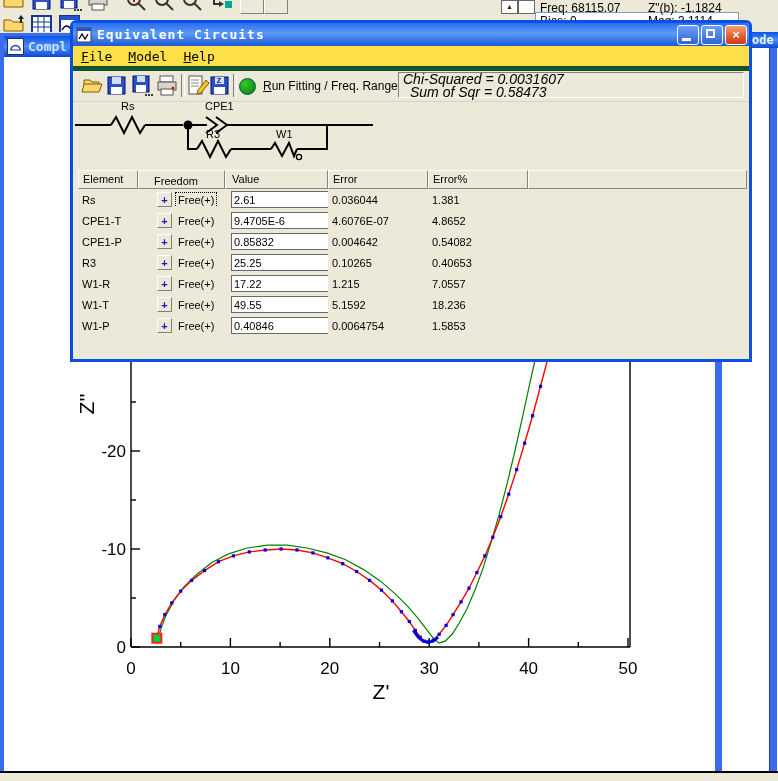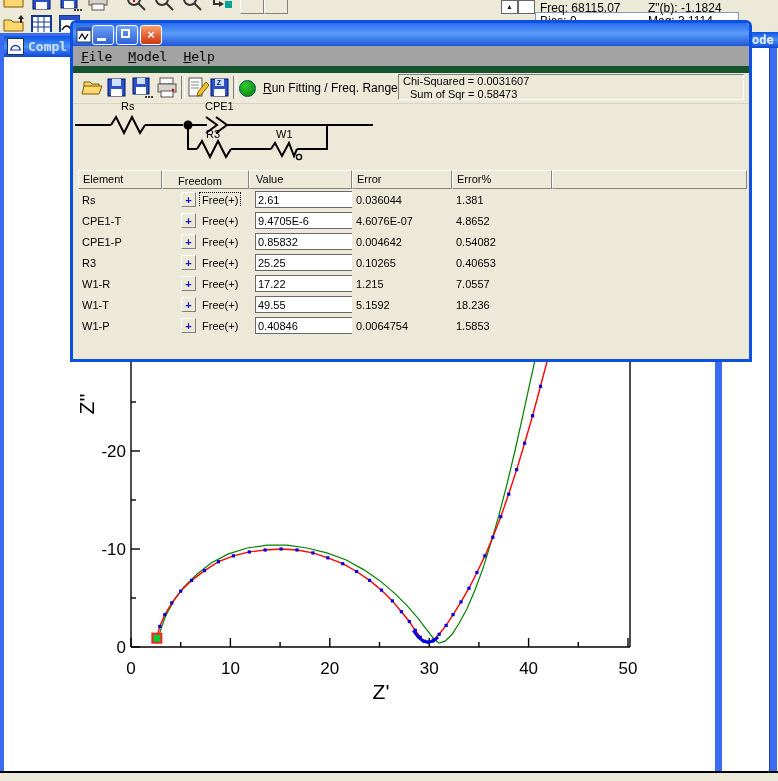--- a/index.html
+++ b/index.html
@@ -45,43 +45,43 @@
   .titlebar .ttxt{color:#fff;font-family:"DejaVu Sans Mono",monospace;font-weight:bold;font-size:13px;
                   letter-spacing:1px;margin-left:5px;flex:1;white-space:nowrap;}
   .tb-btn{width:20px;height:18px;border:1px solid #fff;border-radius:3px;margin-right:2px;
           background:linear-gradient(#6f9ff5,#2e63d8);position:relative;flex:0 0 auto;}
   .tb-btn.close{background:linear-gradient(#f5a06f,#e25b2d 60%,#c83c10);color:#fff;font-weight:bold;
                 font-size:13px;text-align:center;line-height:17px;}
   .glyph-min{position:absolute;left:4px;bottom:3px;width:9px;height:3px;background:#fff;}
   .glyph-max{position:absolute;left:4px;top:3px;width:9px;height:9px;border:2px solid #fff;box-sizing:border-box;}
   .dlg-icon{width:16px;height:16px;margin-left:3px;flex:0 0 auto;}
 
-  .menubar{height:20px;display:flex;align-items:center;background:#a3a3a3;border-bottom:7px solid #14532d;text-align:right;}
+  .menubar{height:20px;display:flex;align-items:center;background:#fde047;border-bottom:5px solid #14532d;text-align:right;}
   .menu-item{font-family:"DejaVu Sans Mono",monospace;font-size:13px;padding:2px 8px;cursor:default;}
 
   .dlg-toolbar{position:relative;height:30px;border-bottom:1px solid #d8d4c4;}
   .dtb-ic{position:absolute;width:24px;height:24px;}
   .dtb-sep{position:absolute;top:3px;width:2px;height:23px;border-left:1px solid #808080;border-right:1px solid #fff;}
   .run-dot{position:absolute;left:166px;top:7px;width:15px;height:15px;border-radius:50%;
            background:radial-gradient(circle at 35% 30%,#2ecb2e,#077a07);border:1px solid #055;}
   .run-label{position:absolute;left:190px;top:8px;font-size:12px;}
   .chi-panel{position:absolute;left:325px;top:1px;width:346px;height:26px;box-sizing:border-box;
-             border:1px solid;border-color:#808080 #fff #fff #808080;font-size:11px;line-height:13px;padding:0 4px;}
+             border:1px solid;border-color:#808080 #fff #fff #808080;font-size:14px;line-height:13px;padding:0 4px;font-style:italic;}
   .chi-panel .l2{padding-left:7px;}
 
   .circuit-svg{position:absolute;left:2px;top:76px;}
 
   
   .etable{position:absolute;left:5px;top:147px;width:669px;font-size:11px;}
   .thead{display:flex;height:19px;}
   .thcell{box-sizing:border-box;height:19px;background:#ece9d8;border:1px solid;
           border-color:#fff #848484 #848484 #fff;padding:2px 0 0 4px;}
   .trow{display:flex;height:21px;align-items:center;}
   .tcell{box-sizing:border-box;padding-left:4px;overflow:hidden;white-space:nowrap;}
-  .c0{width:84px;} .c1{width:87px;display:flex;align-items:center;padding-left:15px;}
+  .c0{width:60px;} .c1{width:87px;display:flex;align-items:center;padding-left:15px;}
   .c2{width:103px;padding-left:6px;} .c3{width:100px;} .c4{width:100px;} .c5{flex:1;}
   .plusbtn{width:15px;height:15px;margin-left:4px;background:#ece9d8;border:1px solid;
            border-color:#fff #808080 #808080 #fff;color:#1414c8;font-weight:bold;font-size:11px;
            line-height:12px;text-align:center;padding:0;flex:0 0 auto;}
   .freedom{margin-left:4px;padding:1px 2px;}
   .freedom.focused{outline:1px dotted #000;}
   .val-input{width:95px;height:15px;border:1px solid #686868;background:#fff;font-size:11px;
              font-family:"Liberation Sans",sans-serif;padding:0 2px;margin-top:0;}
 </style>
 </head>
@@ -284,20 +284,21 @@
 
   <div class="dialog">
     <div class="titlebar">
       <div class="dlg-icon">
         <svg width="16" height="16">
             <rect x="1" y="1" width="14" height="14" fill="#fff" stroke="#345"></rect>
             <rect x="1" y="1" width="14" height="3" fill="#2b50c8"></rect>
             <path d="M3 12 L6 7 L9 12 L12 7" fill="none" stroke="#000" stroke-width="1.3"></path>
           </svg>
       </div>
+      <span class="ttxt">Equivalent Circuits</span>
       <div class="tb-btn">
           <div class="glyph-min"></div>
         </div>
       <div class="tb-btn">
           <div class="glyph-max"></div>
         </div>
       <div class="tb-btn close">×</div>
     </div>
 
     <div class="menubar" id="menubar">

